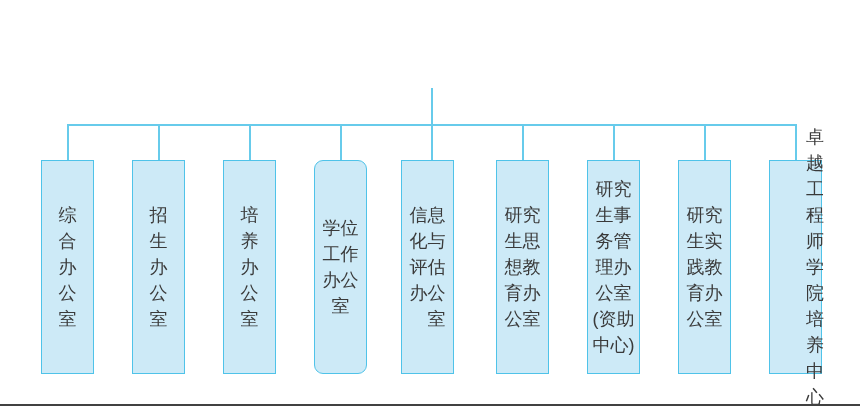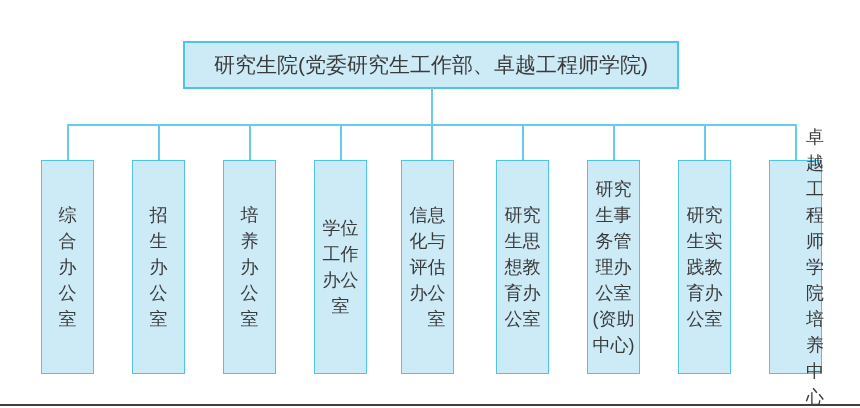--- a/index.html
+++ b/index.html
@@ -57,23 +57,20 @@
     width: 860px;
     height: 2px;
     background: var(--edge-color, #414141);
   }
 </style>
 </head>
 <body>
 
 <div id="canvas" style="--box-fill: #cdeaf7; --box-border: #4fc3e9; --line-color: #67cbeb; --text-color: #3a3a3a; --edge-color: #414141;">
 
-  <div id="root-box" class="org-box">
-    <span>研究生院(党委研究生工作部、卓越工程师学院)</span>
-  </div>
 
   <div id="stem-line" class="cline" style="left: 430.5px;"></div>
   <div id="rail-line" class="cline" style="left: 66.5px; width: 730px;"></div>
 
   <div id="drops">
       <div class="cline drop-line" style="left: 66.5px;"></div>
       <div class="cline drop-line" style="left: 157.5px;"></div>
       <div class="cline drop-line" style="left: 248.5px;"></div>
       <div class="cline drop-line" style="left: 339.5px;"></div>
       <div class="cline drop-line" style="left: 430.5px;"></div>
@@ -91,21 +88,21 @@
       <div class="org-box dept-box" style="left: 132px;"><span>招
 生
 办
 公
 室</span></div>
       <div class="org-box dept-box" style="left: 223px;"><span>培
 养
 办
 公
 室</span></div>
-      <div class="org-box dept-box" style="left: 314px;"><span>学位
+      <div class="org-box dept-box" style="left: 314px; border-radius: 9px;"><span>学位
 工作
 办公
 室</span></div>
       <div class="org-box dept-box" style="left: 401px; text-align: right;"><span>信息
 化与
 评估
 办公
 室</span></div>
       <div class="org-box dept-box" style="left: 496px;"><span>研究
 生思

